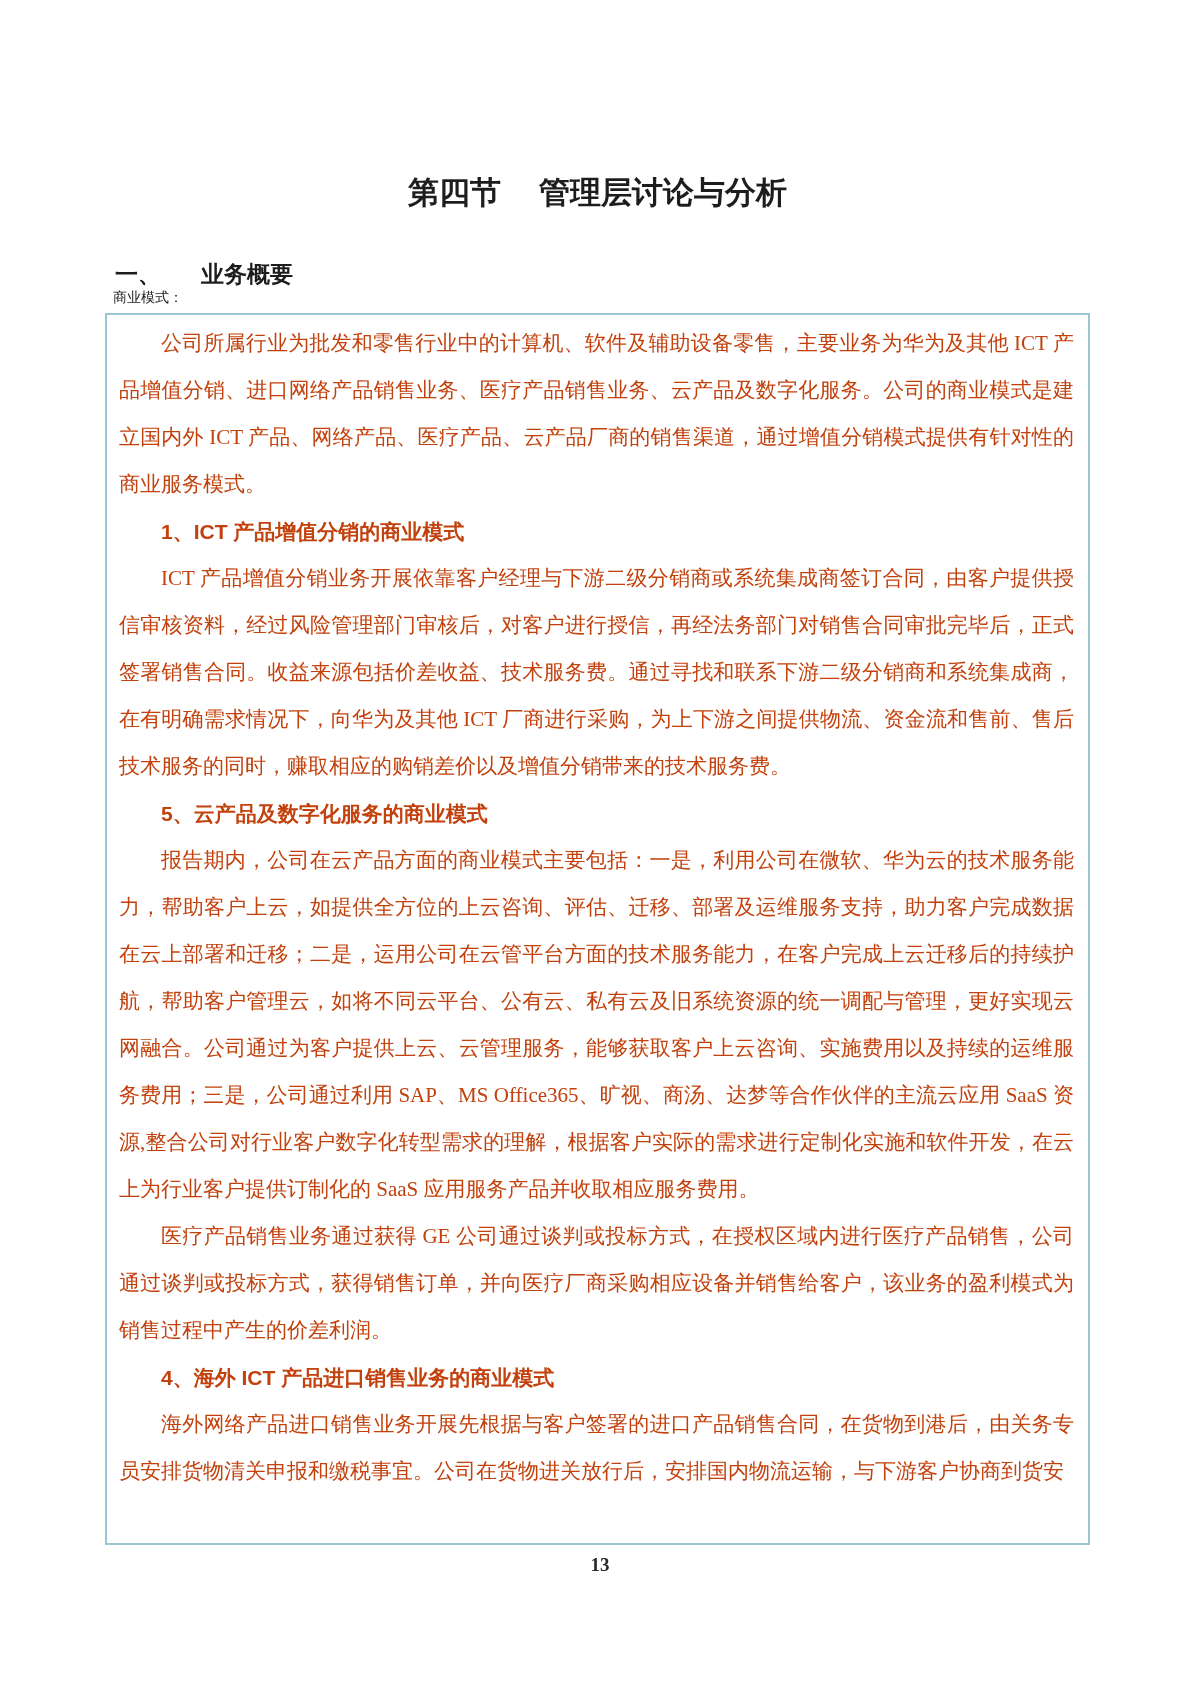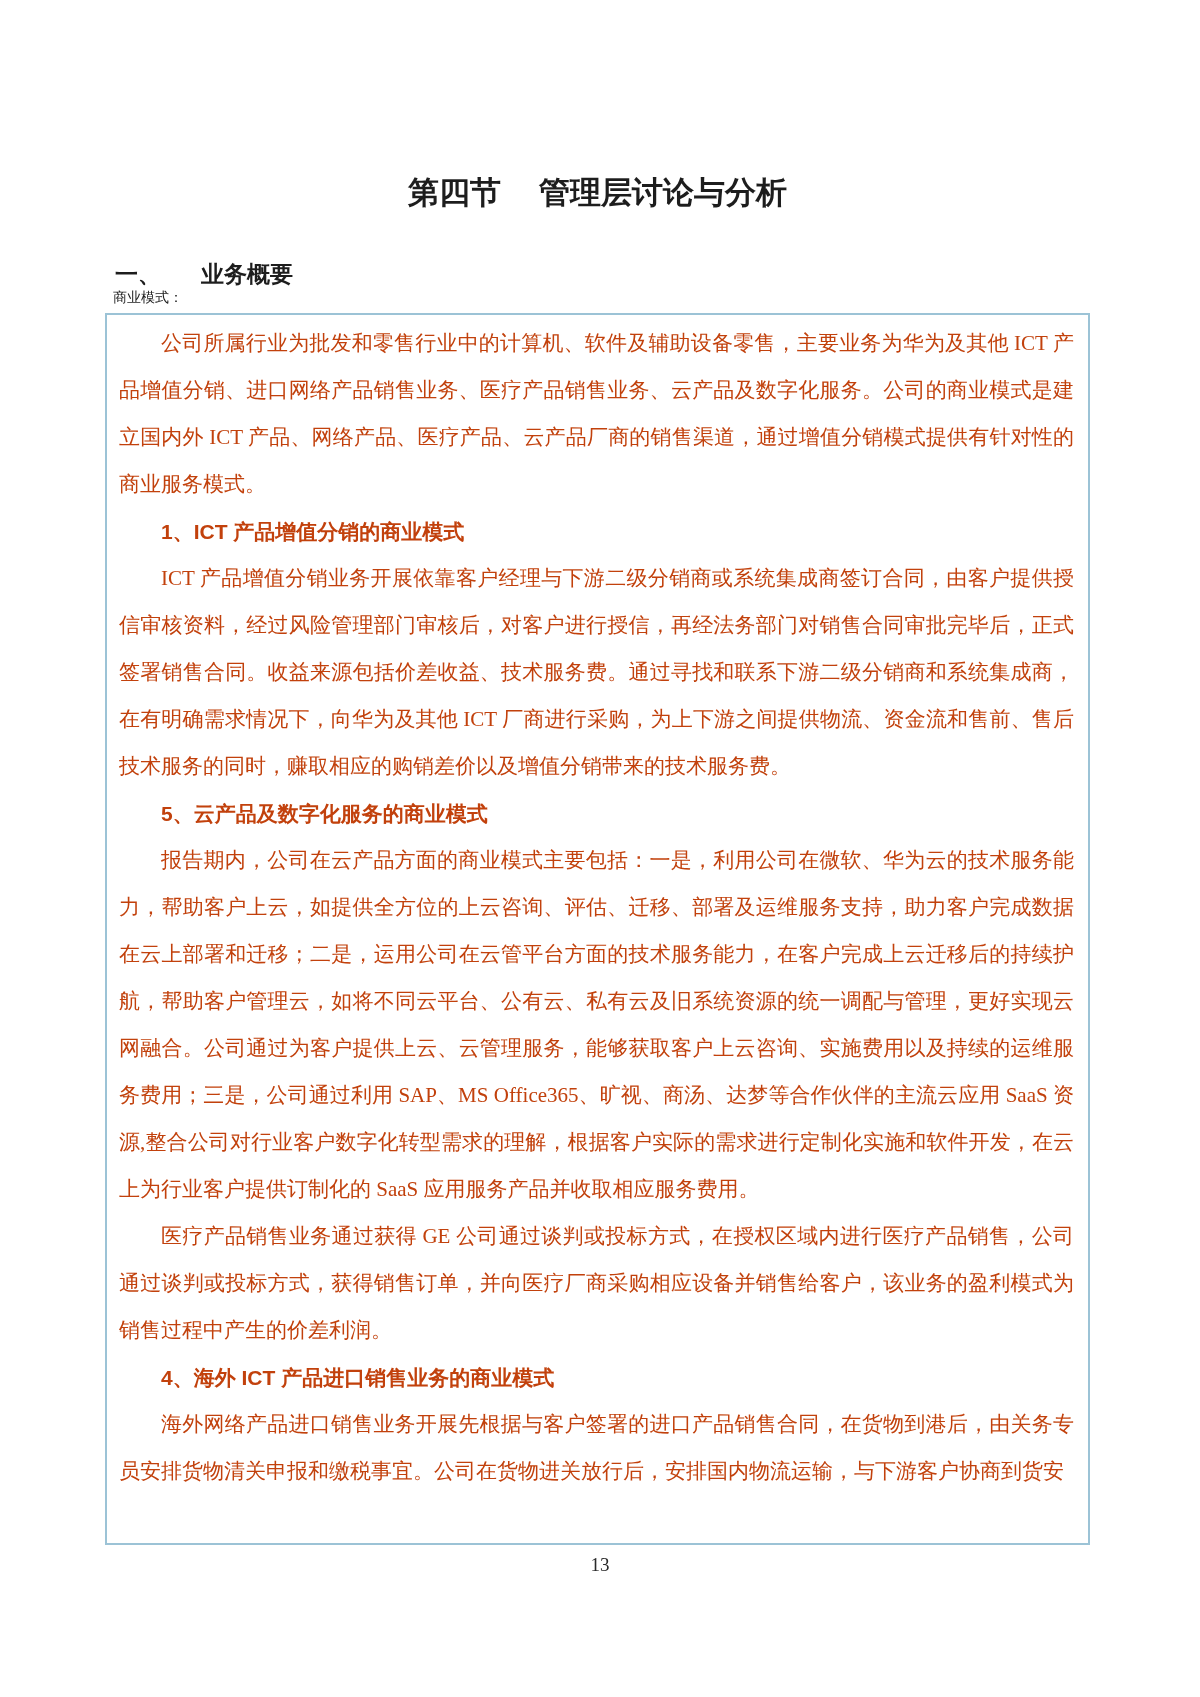--- a/index.html
+++ b/index.html
@@ -78,20 +78,21 @@
   }
   .page-footer {
     position: absolute;
     top: 1552px;
     left: 0;
     width: 1200px;
     text-align: center;
     font-size: 19px;
     line-height: 26px;
     color: #2a2a2a;
+    font-weight: bold;
   }
 </style>
 </head>
 <body>
 
 <div class="page">
 
   <h1 class="doc-title">
     <span class="chapter">第四节</span><span>管理层讨论与分析</span>
   </h1>

